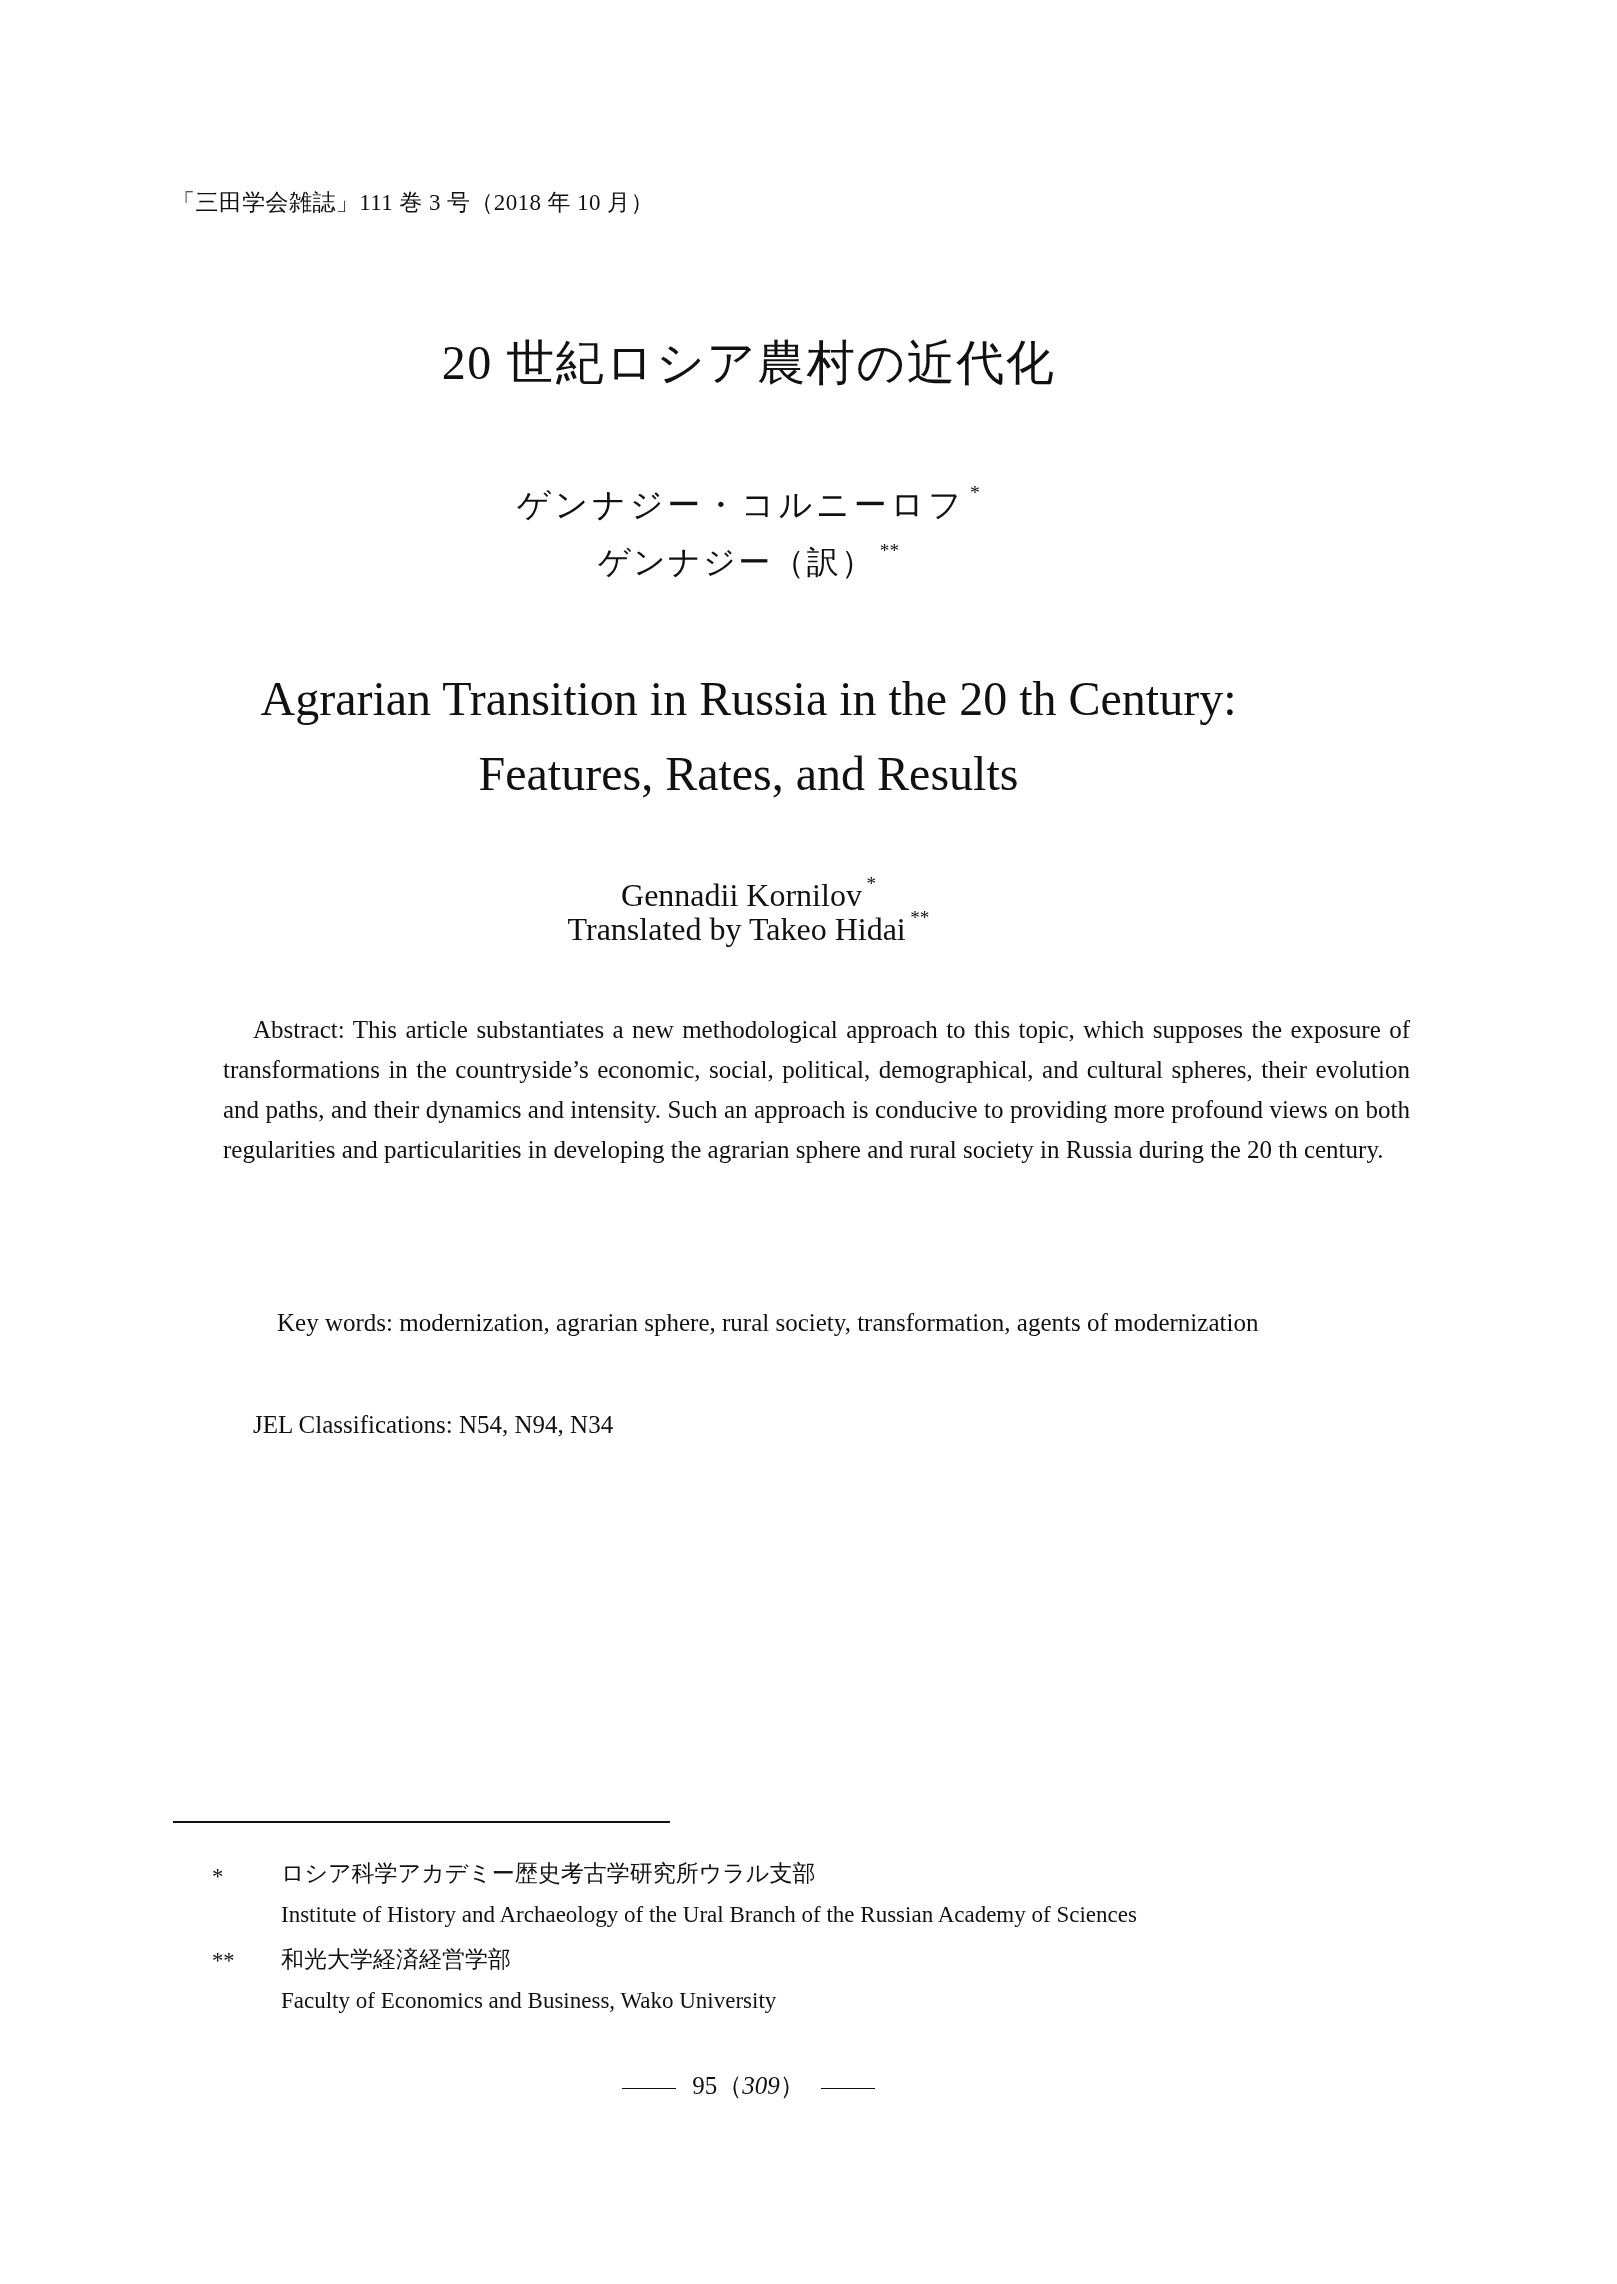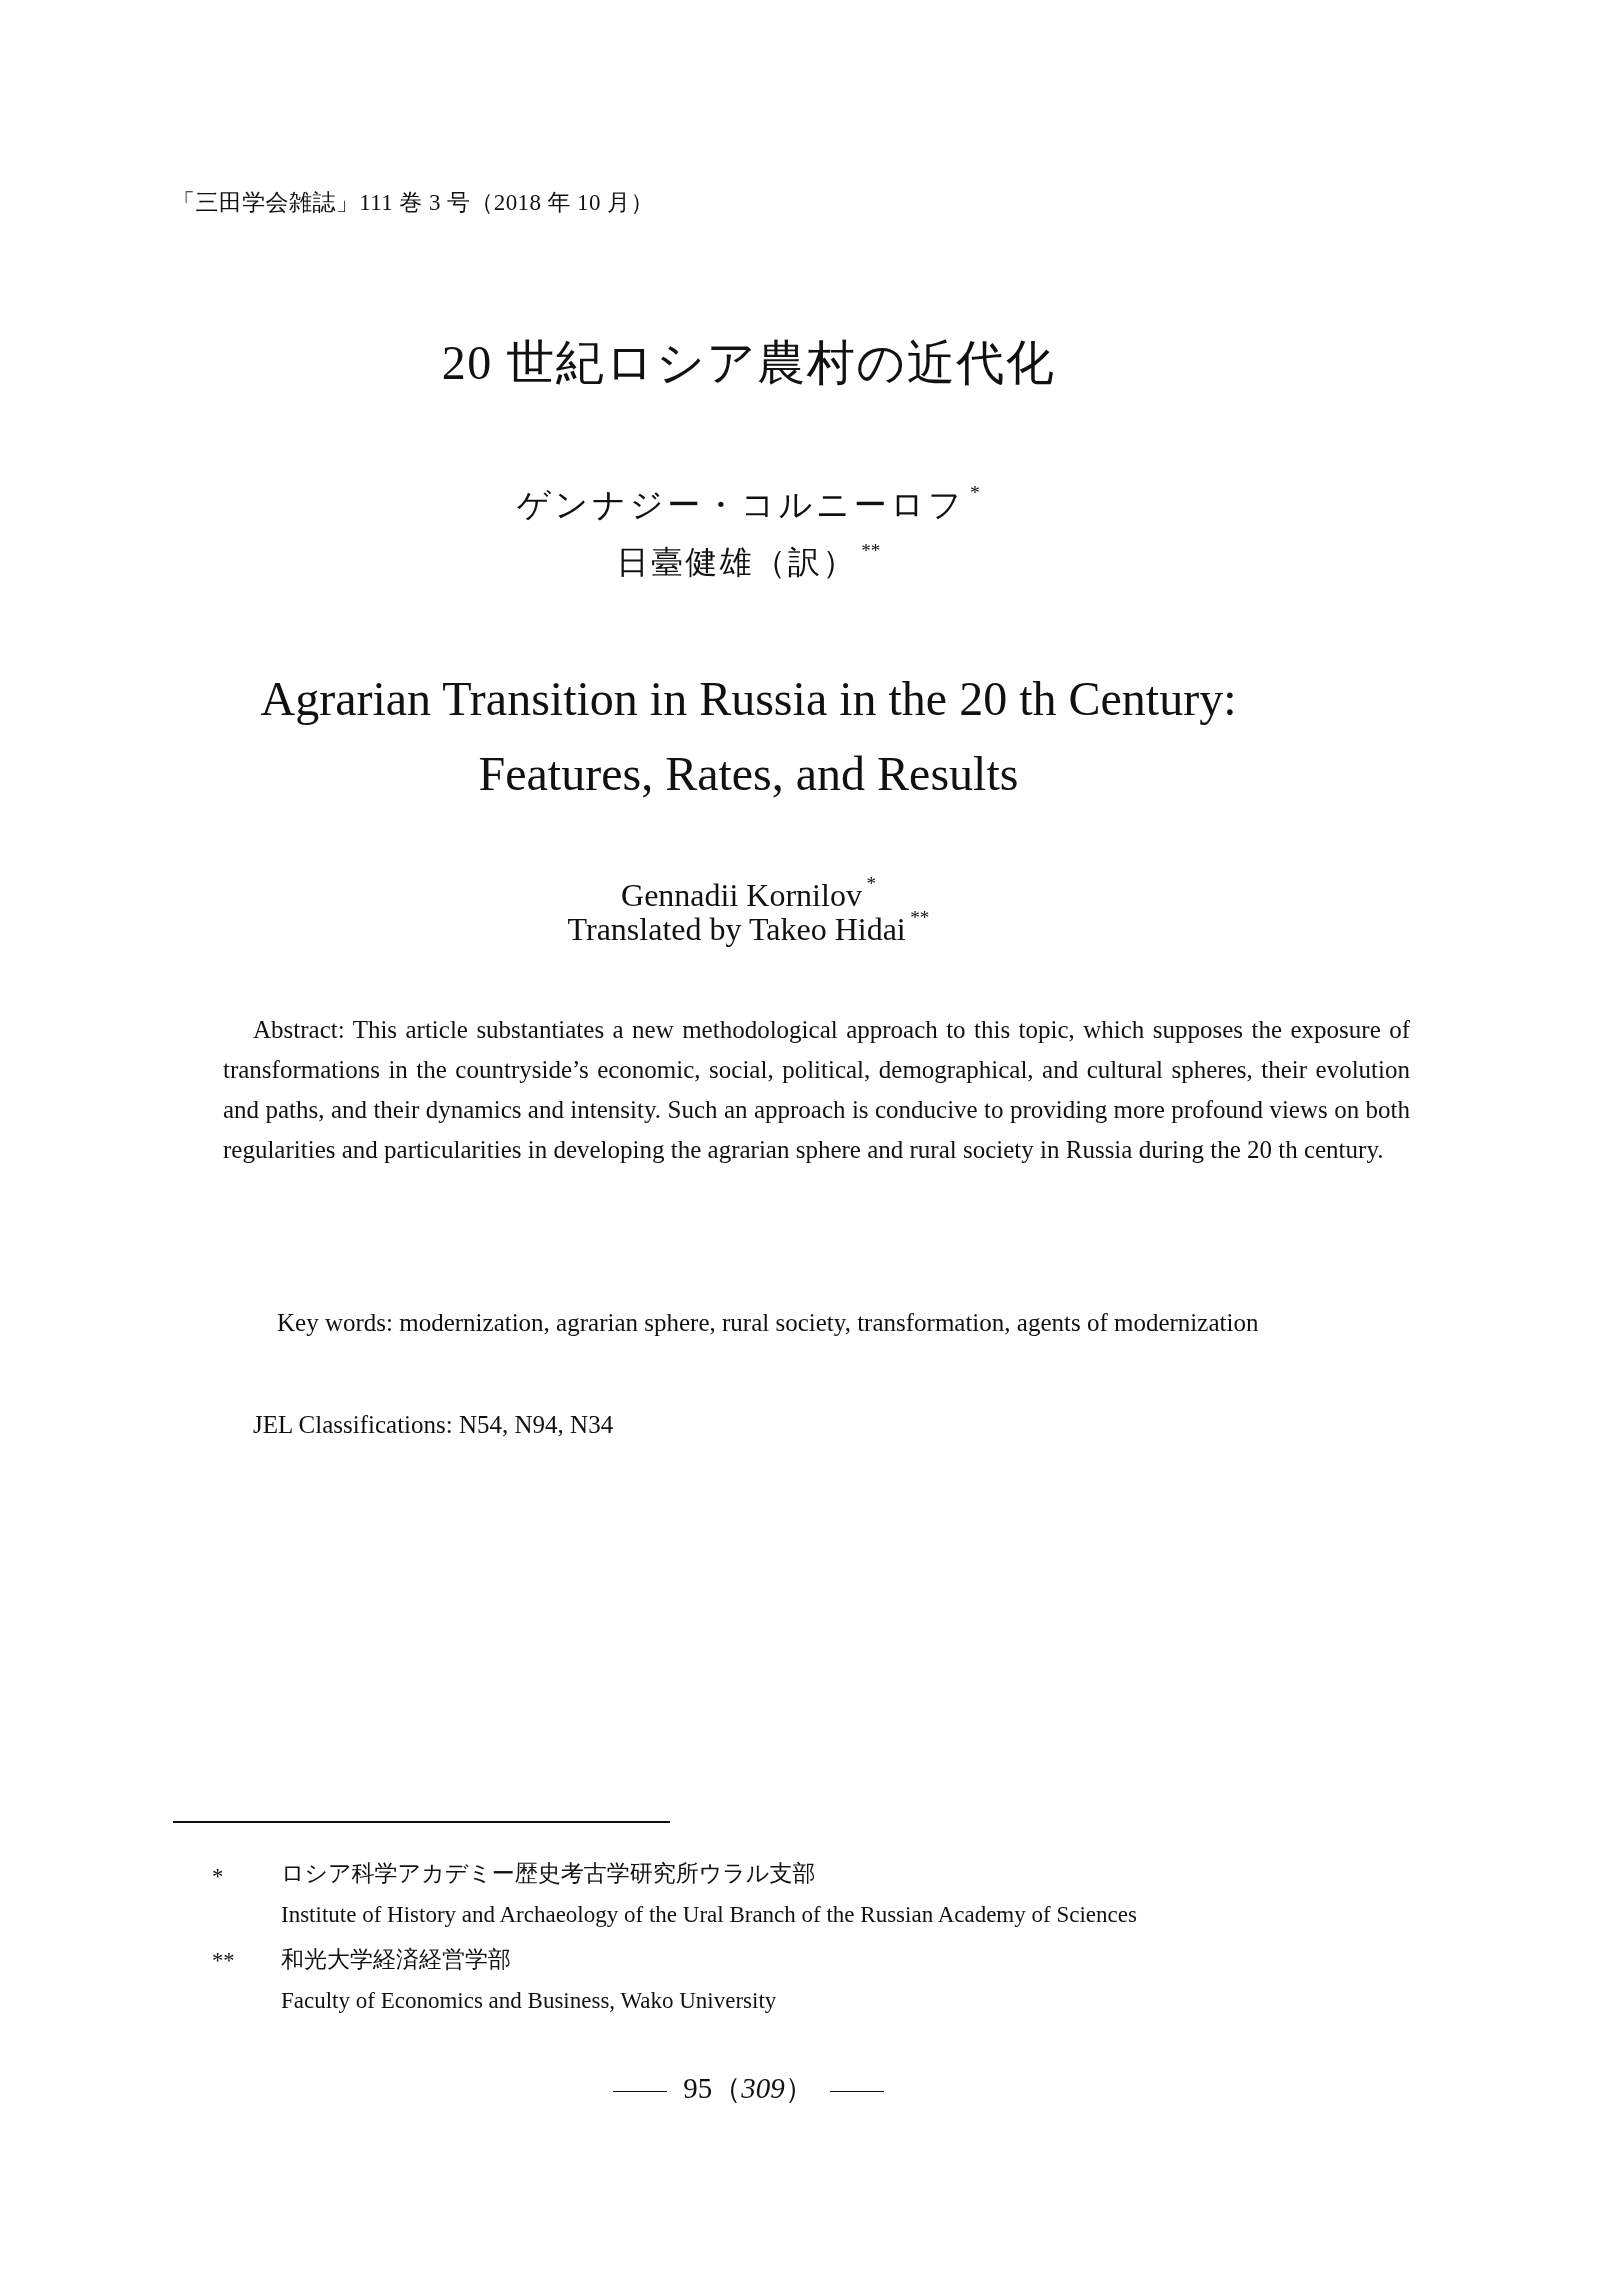--- a/index.html
+++ b/index.html
@@ -23,37 +23,37 @@
   }
   .abstract b, .keywords b, .jel b { font-weight: normal; }
   .keywords {
     left: 235px; width: 1187px; top: 1291px; font-size: 25px; line-height: 40px;
     text-align: justify; text-indent: 30px; margin: 12px;
   }
   .jel { left: 253px; top: 1411px; font-size: 25px; margin: 0; }
   .footnote-rule { left: 173px; top: 1821px; width: 497px; height: 0; border-top: 2.3px solid #111; }
   .fn-mark { font-size: 22.6px; width: 45px; text-align: left; }
   .fn-text { font-size: 23px; }
-  .page-number { top: 2069px; font-size: 29px; }
+  .page-number { top: 2069px; font-size: 25px; }
   .page-number .dash { display: inline-block; width: 54px; border-top: 1.5px solid #111; vertical-align: middle; margin: 0 16.6px; }
   .page-number i { font-style: italic; }
 </style>
 </head>
 <body>
 
 <div class="abs journal-header">「三田学会雑誌」111 巻 3 号（2018 年 10 月）</div>
 
 <div class="abs center ja-title">20 世紀ロシア農村の近代化</div>
 
 <div class="abs center ja-author">
   <span>ゲンナジー・コルニーロフ</span><sup class="mark">*</sup>
 </div>
 
 <div class="abs center ja-translator">
-  <span>日臺健雄（訳）</span><sup class="mark">**</sup>
+  <span>ゲンナジー（訳）</span><sup class="mark">**</sup>
 </div>
 
 <div class="abs center en-title">
   <div>Agrarian Transition in Russia in the 20 th Century:</div>
   <div>Features, Rates, and Results</div>
 </div>
 
 <div class="abs center en-author">
   <span>Gennadii Kornilov</span><sup class="mark">*</sup>
 </div>

